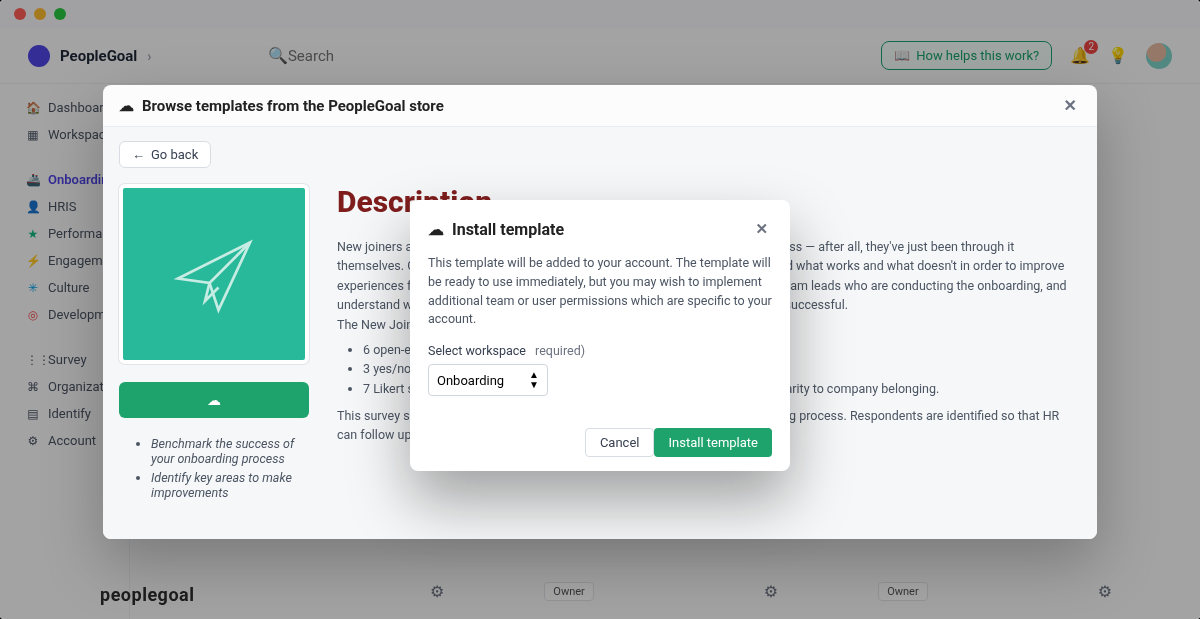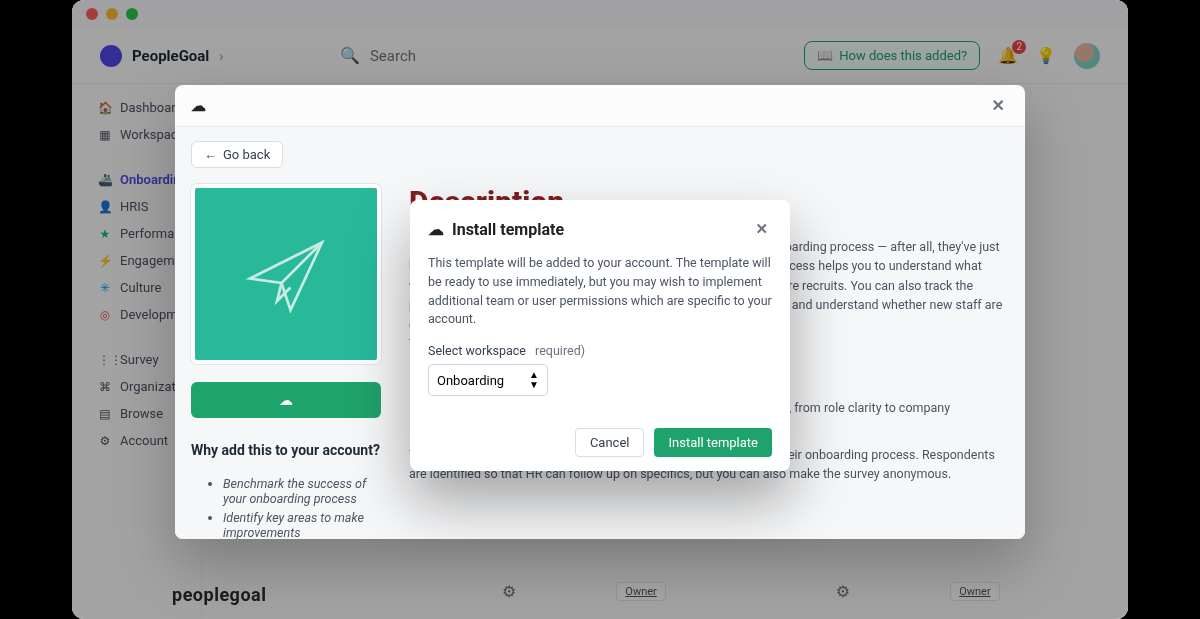--- a/index.html
+++ b/index.html
@@ -1,27 +1,27 @@
 <!DOCTYPE html>
 <html><head>
 <meta charset="utf-8">
 <style>
   * { box-sizing: border-box; margin: 0; padding: 0; font-family: -apple-system, BlinkMacSystemFont, "Segoe UI", Roboto, Helvetica, Arial, sans-serif; }
   body { background: #000; }
-  .window { width: 1056px; height: 619px; background: #f7f8fa; border-radius: 12px; overflow: hidden; position: relative; margin: 0 auto; }
+  .window { width: 1200px; height: 619px; background: #f7f8fa; border-radius: 4px; overflow: hidden; position: relative; margin: 0 auto; }
   .titlebar { height: 28px; background: #f7f8fa; display:flex; align-items:center; padding-left:14px; gap:8px;}
   .dot { width:12px;height:12px;border-radius:50%; }
   .dot.red{background:#ff5f57;} .dot.yellow{background:#febc2e;} .dot.green{background:#28c840;}
   .app { position:absolute; top:28px; left:0; right:0; bottom:0; background:#fbfbfc; display:flex; flex-direction:column;}
   .topbar { height:56px; display:flex; align-items:center; border-bottom:1px solid #eceef1; }
   .brand { width:250px; display:flex; align-items:center; gap:10px; padding-left:28px; font-weight:700; color:#1f2937; font-size:15px;}
   .brand-logo { width:22px;height:22px;border-radius:50%;background:#4f46e5; display:inline-block;}
   .chev { color:#9ca3af; font-size:14px;}
   .search-wrap { flex:1; display:flex; align-items:center; padding-left:18px; color:#9ca3af;}
-  .search-wrap input { border:none;background:transparent;font-size:15px;color:#a16207;outline:none; width:300px; margin-left:10px;}
+  .search-wrap input { border:none;background:transparent;font-size:15px;color:#a16207;outline:none; width:300px; }
   .top-right { display:flex; align-items:center; gap:18px; padding-right:28px;}
   .howbtn { border:1px solid #1aa36f; color:#1aa36f; background:#f5fdf9; border-radius:8px; padding:6px 12px; font-size:13px; display:flex;align-items:center;gap:6px;}
   .bell { position:relative; color:#6b7280;}
   .badge { position:absolute; top:-6px; right:-8px; background:#ef4444;color:#fff; border-radius:8px; font-size:10px; padding:0 4px; line-height:14px;}
   .light { color:#6b7280;}
   .avatar { width:26px;height:26px;border-radius:50%; background: radial-gradient(circle at 40% 35%, #e6b8a2 0 40%, #7fd1c8 45% 100%); }
   .body { flex:1; display:flex; }
   .sidebar { width:130px; border-right:1px solid #eceef1; padding-top:10px; font-size:13px; color:#4b5563; overflow:hidden;}
   .side-item { display:flex; align-items:center; gap:8px; padding:6px 0 6px 26px; white-space:nowrap; cursor:pointer;}
   .side-item.active { color:#4f46e5; font-weight:600;}
@@ -40,29 +40,29 @@
   .thumb { width:190px; height:180px; background:#28b99b; border-radius:6px; border:4px solid #fff; box-shadow:0 0 0 1px #e1e5ea; display:flex;align-items:center;justify-content:center;}
   .desc h2 { font-size:30px; font-weight:800; color:#7f1d1d; margin-bottom:18px;}
   .desc p, .desc li { font-size:12.5px; color:#4b5563; line-height:1.55;}
   .desc ul { padding-left:26px; margin-top:6px;}
   .addbtn { margin-top:18px; width:190px; background:#1fa36c; color:#fff; border:none; border-radius:6px; padding:10px 12px; font-size:14px; display:flex;align-items:center;justify-content:center;gap:8px;cursor:pointer;}
   .why { margin-top:24px; font-weight:700; font-size:14px; color:#1f2937;}
   .why-list { padding-left:32px; margin-top:18px; font-size:12.5px; color:#4b5563; max-width:210px;}
   .why-list li { margin-bottom:4px;font-style:italic;}
   .owner-row { position:absolute; bottom:18px; left:300px; right:20px; display:flex; gap:170px;}
   .owner-cell { display:flex; align-items:center; gap:100px; color:#6b7280;}
-  .owner-pill { background:#fff;border:1px solid #e1e5ea;border-radius:4px;padding:2px 8px;font-size:11px;color:#555;text-decoration:underline;}
+  .owner-pill { background:#fff;border:1px solid #e1e5ea;border-radius:4px;padding:2px 8px;font-size:11px;color:#555;}
   .modal-small { position:absolute; top:200px; left:50%; transform:translateX(-50%); width:380px; background:#fff; border-radius:8px; box-shadow:0 30px 60px rgba(0,0,0,0.35); padding:16px 18px 14px; }
   .modal-small-head { display:flex; align-items:center; gap:8px; font-weight:700; font-size:16px; color:#222; margin-bottom:12px;}
   .modal-small-head .close-x { font-size:15px;}
   .modal-small p { font-size:12.5px; color:#4b5563; line-height:1.5; margin-bottom:14px;}
   .sel-label { font-size:12.5px; color:#374151; margin-bottom:6px;}
   .sel-label .req { color:#6b7280; margin-left:6px;}
   .selectbox { width:120px; border:1px solid #cfd6dd; border-radius:4px; padding:5px 8px; font-size:13px; display:flex; align-items:center; justify-content:space-between; cursor:pointer; background:#fff;}
-  .modal-actions { display:flex; justify-content:flex-end; gap:10px; margin-top:32px;}
+  .modal-actions { display:flex; justify-content:flex-end; margin-top:32px;}
   .btn-cancel { background:#fff;border:1px solid #d8dde3;border-radius:4px;padding:6px 14px;font-size:13px;color:#374151;cursor:pointer;}
   .btn-install { background:#1fa36c;color:#fff;border:none;border-radius:4px;padding:6px 14px;font-size:13px;cursor:pointer;}
   svg.plane { width:90px; height:90px; stroke:#c7ece3; stroke-width:3; fill:none;}
 </style>
 </head>
 <body>
 
 <div class="window">
   <div class="titlebar">
     <span class="dot red"></span>
@@ -77,21 +77,21 @@
         <span>PeopleGoal</span>
         <span class="chev">›</span>
       </div>
       <div class="search-wrap">
         <span>🔍</span>
         <input placeholder="Search" style="">
       </div>
       <div class="top-right">
         <button class="howbtn">
           <span>📖</span>
-          <span>How does this added?</span>
+          <span>How helps this work?</span>
         </button>
         <span class="bell">
           <span>🔔</span>
           <span class="badge">2</span>
         </span>
         <span class="light">💡</span>
         <span class="avatar"></span>
       </div>
     </div>
 
@@ -134,21 +134,21 @@
           <div class="side-item">
             <span class="side-ico">⋮⋮</span>
             <span>Survey</span>
           </div>
           <div class="side-item">
             <span class="side-ico">⌘</span>
             <span>Organization</span>
           </div>
           <div class="side-item">
             <span class="side-ico">▤</span>
-            <span>Browse</span>
+            <span>Identify</span>
           </div>
           <div class="side-item">
             <span class="side-ico">⚙</span>
             <span>Account</span>
           </div>
         </div>
       <div class="main">
         <div class="owner-row">
           <div class="owner-cell">
             <span>⚙</span>
@@ -166,41 +166,41 @@
       </div>
     </div>
     <div class="footer-logo" style="left:100px;">peoplegoal</div>
   </div>
 
   <div class="dim-overlay"></div>
 
   <div class="modal-large">
     <div class="modal-large-head">
       <span>☁</span>
+      <span>Browse templates from the PeopleGoal store</span>
       <span class="close-x">✕</span>
     </div>
     <div class="modal-large-body">
       <button class="goback">
         <span>←</span>
         <span>Go back</span>
       </button>
 
       <div class="cols">
         <div>
           <div class="thumb">
             <svg class="plane" viewBox="0 0 100 100">
               <path d="M10 55 L90 15 L55 90 L45 60 Z"></path>
               <path d="M45 60 L90 15"></path>
               <path d="M45 60 L40 80 L55 65"></path>
             </svg>
           </div>
           <button class="addbtn">
             <span>☁</span>
           </button>
-          <div class="why">Why add this to your account?</div>
           <ul class="why-list">
               <li>Benchmark the success of your onboarding process</li>
               <li>Identify key areas to make improvements</li>
             </ul>
         </div>
         <div class="desc">
           <h2>Description</h2>
           <p>New joiners are the most accurate judges of your organization's onboarding process — after all, they've just been through it themselves. Gathering feedback at the end of the process helps you to understand what works and what doesn't in order to improve experiences for your future recruits. You can also track the performance of your team leads who are conducting the onboarding, and understand whether new staff are getting the right resources and coaching to be successful.</p>
           <p>The New Joiner Survey covers:</p>
           <ul>

